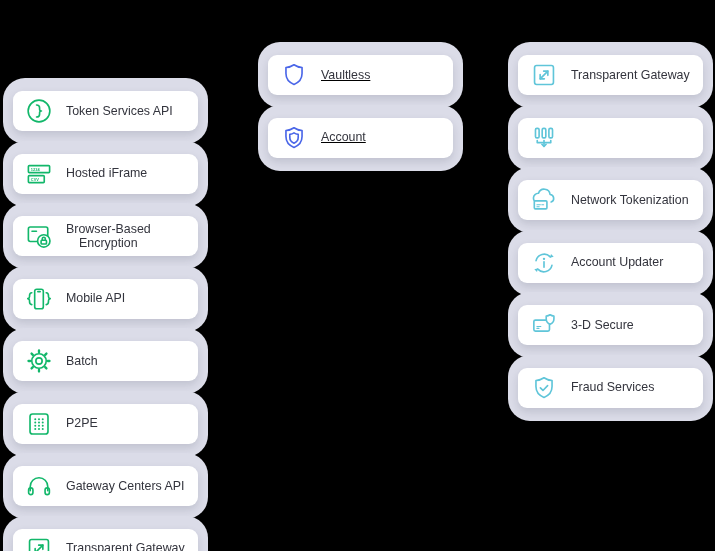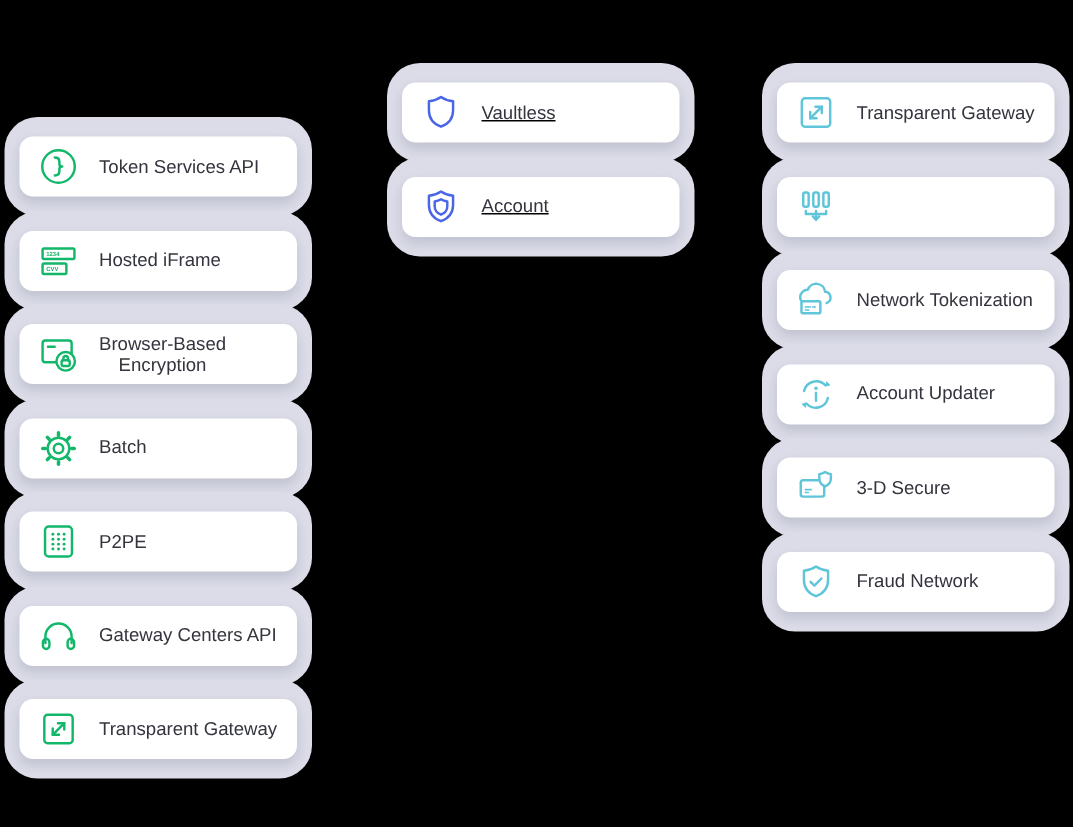--- a/index.html
+++ b/index.html
@@ -67,20 +67,33 @@
             <svg viewBox="0 0 24 24" width="28" height="28" fill="none" stroke="currentColor" stroke-width="1.4" stroke-linecap="round" stroke-linejoin="round">
               <rect x="2.9" y="4.3" width="16.6" height="12.4" rx="1.6"></rect>
               <path d="M6 7.9h3.8"></path>
               <circle cx="16.1" cy="16.2" r="5.3" fill="#fff"></circle>
               <rect x="13.8" y="15.6" width="4.6" height="3.3" rx="0.7"></rect>
               <path d="M14.8 15.6v-1.2a1.3 1.3 0 0 1 2.6 0v1.2"></path>
             </svg>
           </span>
           <span class="label">Browser-Based
 Encryption</span>
+        </div>
+      </div>
+      <div class="pill">
+        <div class="card">
+          <span class="icon" style="color: rgb(18, 183, 106);">
+            <svg viewBox="0 0 24 24" width="28" height="28" fill="none" stroke="currentColor" stroke-width="1.4" stroke-linecap="round" stroke-linejoin="round">
+              <rect x="8.3" y="3.6" width="7.4" height="16.8" rx="1.8"></rect>
+              <path d="M11 5.7h2"></path>
+              <path d="M5.8 6.6c-1.7.2-1.9 1.3-1.9 2.4v.8c0 1-.6 1.7-1.5 1.9.9.2 1.5.9 1.5 1.9v.8c0 1.1.2 2.2 1.9 2.4"></path>
+              <path d="M18.2 6.6c1.7.2 1.9 1.3 1.9 2.4v.8c0 1 .6 1.7 1.5 1.9-.9.2-1.5.9-1.5 1.9v.8c0 1.1-.2 2.2-1.9 2.4"></path>
+            </svg>
+          </span>
+          <span class="label">Mobile API</span>
         </div>
       </div>
       <div class="pill">
         <div class="card">
           <span class="icon" style="color: rgb(18, 183, 106);">
             <svg viewBox="0 0 24 24" width="28" height="28" fill="none" stroke="currentColor" stroke-width="1.4" stroke-linecap="round" stroke-linejoin="round">
               <g fill="currentColor" stroke="none">
                 <rect x="11" y="2" width="2" height="3.5" rx="1"></rect>
                 <rect x="11" y="2" width="2" height="3.5" rx="1" transform="rotate(45 12 12)"></rect>
                 <rect x="11" y="2" width="2" height="3.5" rx="1" transform="rotate(90 12 12)"></rect>
@@ -238,17 +251,17 @@
         </div>
       </div>
       <div class="pill">
         <div class="card">
           <span class="icon" style="color: rgb(95, 197, 217);">
             <svg viewBox="0 0 24 24" width="28" height="28" fill="none" stroke="currentColor" stroke-width="1.4" stroke-linecap="round" stroke-linejoin="round">
               <path d="M12 3.2c2 1.4 4.4 2.2 6.9 2.4v5.2c0 4.6-2.8 7.7-6.9 9.3-4.1-1.6-6.9-4.7-6.9-9.3V5.6c2.5-.2 4.9-1 6.9-2.4z"></path>
               <path d="M8.9 11.9l2.2 2.2 4-4.1"></path>
             </svg>
           </span>
-          <span class="label">Fraud Network</span>
+          <span class="label">Fraud Services</span>
         </div>
       </div>
     </div>
 </div>
 
 </body></html>

